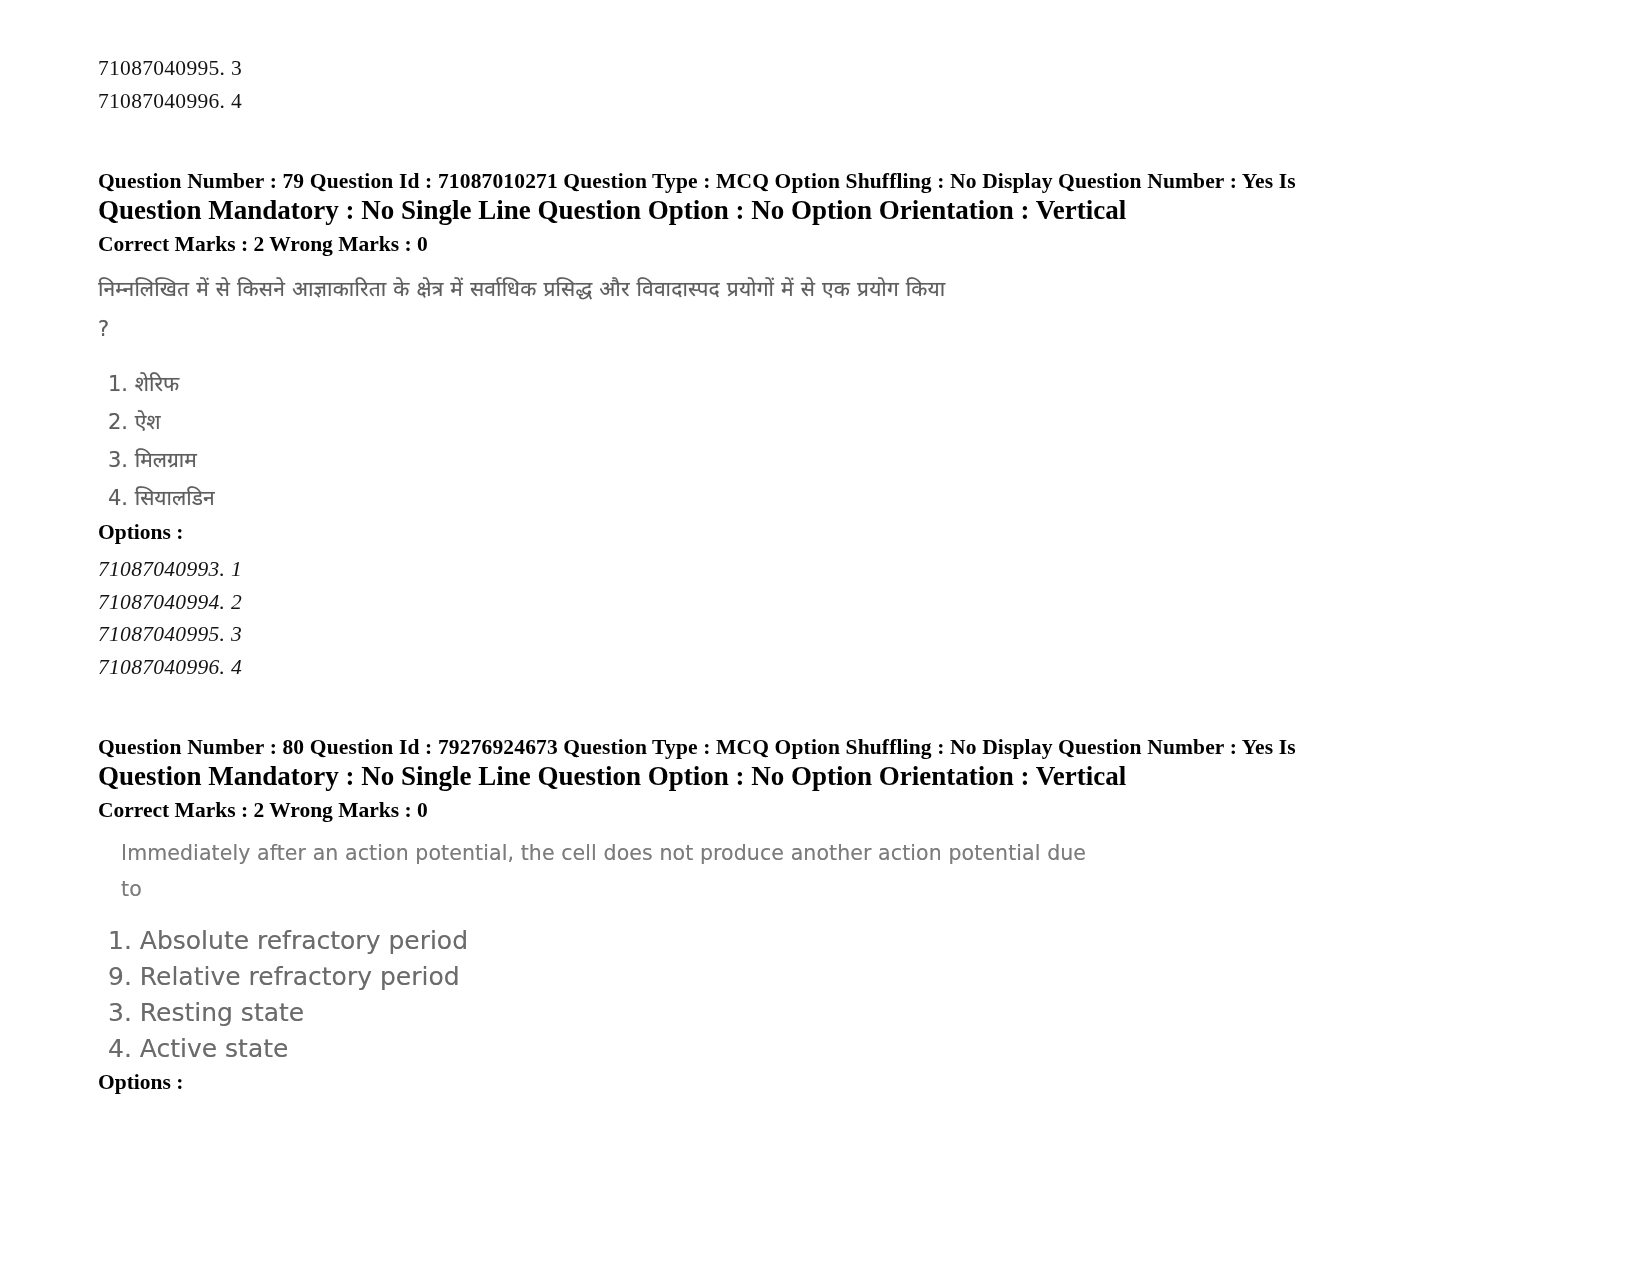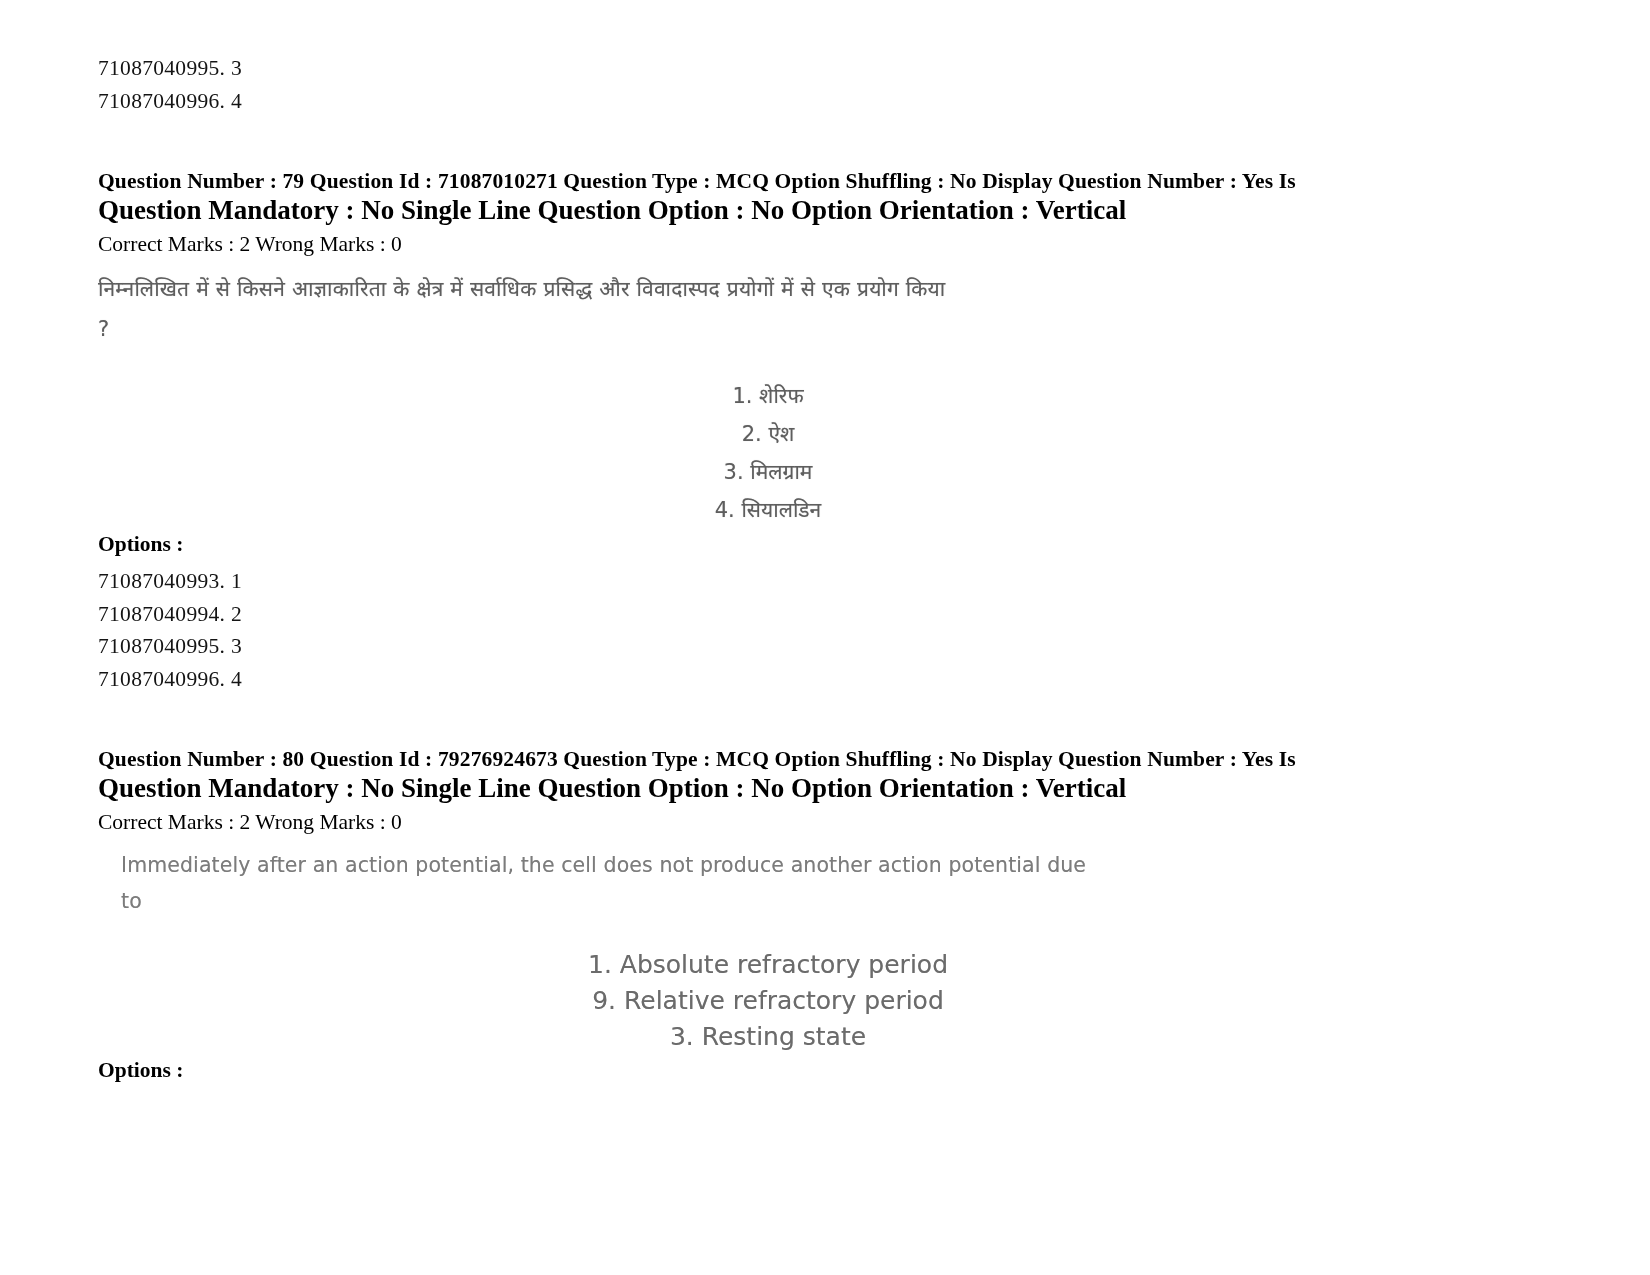--- a/index.html
+++ b/index.html
@@ -41,21 +41,21 @@
   .meta-line2 {
     font-family: "Liberation Serif", "DejaVu Serif", serif;
     font-weight: bold;
     font-size: 27px;
     line-height: 28px;
     color: #000;
     margin-top: 1px;
   }
   .marks-line {
     font-family: "Liberation Serif", "DejaVu Serif", serif;
-    font-weight: normal;
+    font-weight: bold;
     font-size: 21.5px;
     line-height: 30px;
     color: #000;
     margin-top: 5px;
   }
   .options-label {
     font-family: "Liberation Serif", "DejaVu Serif", serif;
     font-weight: bold;
     font-size: 21.5px;
     line-height: 30px;
@@ -103,22 +103,22 @@
     color: #5e5e5e;
     font-size: 21px;
     line-height: 38px;
     padding-left: 10px;
     text-shadow: 0 0 0.7px rgba(110,110,110,0.5);
   }
 
   .q-block { margin-bottom: 0; }
   .gap-big { height: 50px; }
   .stem { margin-top: 10px; }
-  .opt-list { margin-top: 28px; text-align: center; }
-  .ids { margin-top: 6px; }
+  .opt-list { margin-top: 16px; }
+  .ids { margin-top: 6px; font-style: italic; }
 </style>
 </head>
 <body>
 
 <div class="page">
   <div class="content">
 
     <div>
       <div class="opt-id">71087040995. 3</div>
       <div class="opt-id">71087040996. 4</div>
@@ -161,19 +161,20 @@
 
       <div class="stem">
         <div class="scan">Immediately after an action potential, the cell does not produce another action potential due</div>
         <div class="scan">to</div>
       </div>
 
       <div class="opt-list">
         <div class="scan-opt">1. Absolute refractory period</div>
         <div class="scan-opt">9. Relative refractory period</div>
         <div class="scan-opt">3. Resting state</div>
+        <div class="scan-opt">4. Active state</div>
       </div>
 
       <div class="options-label">Options :</div>
     </div>
 
   </div>
 </div>
 
 </body></html>

